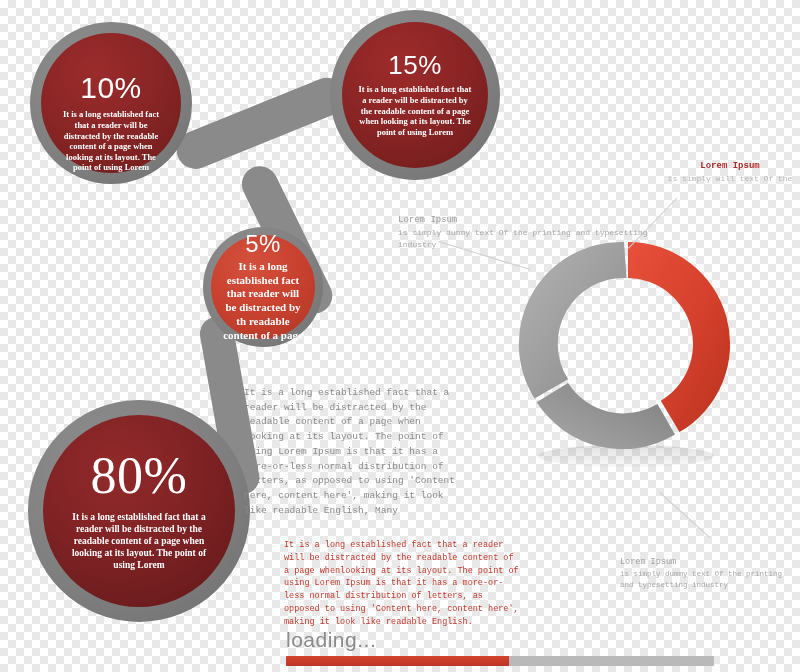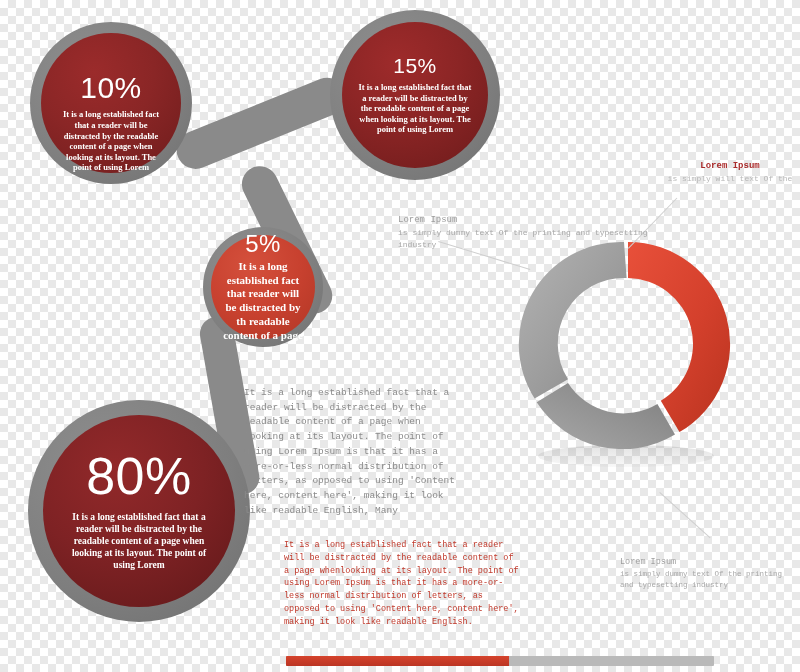--- a/index.html
+++ b/index.html
@@ -73,21 +73,21 @@
     left: 330px; top: 10px; width: 170px; height: 170px;
     background: radial-gradient(circle at 35% 30%, #8e8e8e 0%, #7f7f7f 60%, #6f6f6f 100%);
   }
   #bubble-15 .inner {
     position: absolute;
     left: 12px; top: 12px; right: 12px; bottom: 12px;
     border-radius: 50%;
     background: radial-gradient(circle at 38% 28%, #9e2b2b 0%, #8b2525 45%, #6d1b1b 100%);
     display: flex; flex-direction: column; align-items: center; justify-content: center;
   }
-  #bubble-15 .pct { font-size: 21px; margin-bottom: 6px; }
+  #bubble-15 .pct { font-size: 26px; margin-bottom: 6px; }
   #bubble-15 .body { font-size: 8.5px; width: 116px; }
 
   
   #bubble-5 {
     left: 203px; top: 227px; width: 120px; height: 120px;
     background: radial-gradient(circle at 35% 30%, #8e8e8e 0%, #7f7f7f 60%, #6f6f6f 100%);
   }
   #bubble-5 .inner {
     position: absolute;
     left: 8px; top: 8px; right: 8px; bottom: 8px;
@@ -103,21 +103,21 @@
     left: 28px; top: 400px; width: 222px; height: 222px;
     background: radial-gradient(circle at 35% 30%, #8e8e8e 0%, #7e7e7e 60%, #6d6d6d 100%);
   }
   #bubble-80 .inner {
     position: absolute;
     left: 15px; top: 15px; right: 15px; bottom: 15px;
     border-radius: 50%;
     background: radial-gradient(circle at 38% 28%, #92292a 0%, #7e2224 48%, #601819 100%);
     display: flex; flex-direction: column; align-items: center; justify-content: center;
   }
-  #bubble-80 .pct { font-size: 52px; margin-bottom: 10px; }
+  #bubble-80 .pct { font-size: 52px; margin-bottom: 10px; font-family: Liberation Serif, serif; }
   #bubble-80 .body { font-size: 9.5px; width: 150px; }
 
   
   #donut-wrap {
     position: absolute;
     left: 508px; top: 228px; width: 240px; height: 248px;
   }
   #donut-wrap svg { display: block; }
 
   
@@ -282,17 +282,18 @@
   </div>
 
   <div class="txt" id="label-bottom-grey">
     <div class="ttl">Lorem Ipsum</div>
     <div>is simply dummy text Of the printing and typesetting industry</div>
   </div>
 
   <div class="txt" id="paragraph-grey">It is a long established fact that a reader will be distracted by the readable content of a page when looking at its layout. The point of using Lorem Ipsum is that it has a more-or-less normal distribution of letters, as opposed to using 'Content here, content here', making it look like readable English, Many</div>
   <div class="txt" id="paragraph-red">It is a long established fact that a reader will be distracted by the readable content of a page whenlooking at its layout. The point of using Lorem Ipsum is that it has a more-or-less normal distribution of letters, as opposed to using 'Content here, content here', making it look like readable English.</div>
 
+  <div id="loading-text">loading...</div>
   <div id="loading-bar">
     <div class="fill" style="width: 52%;"></div>
   </div>
 
 </div>
 
 </body></html>

